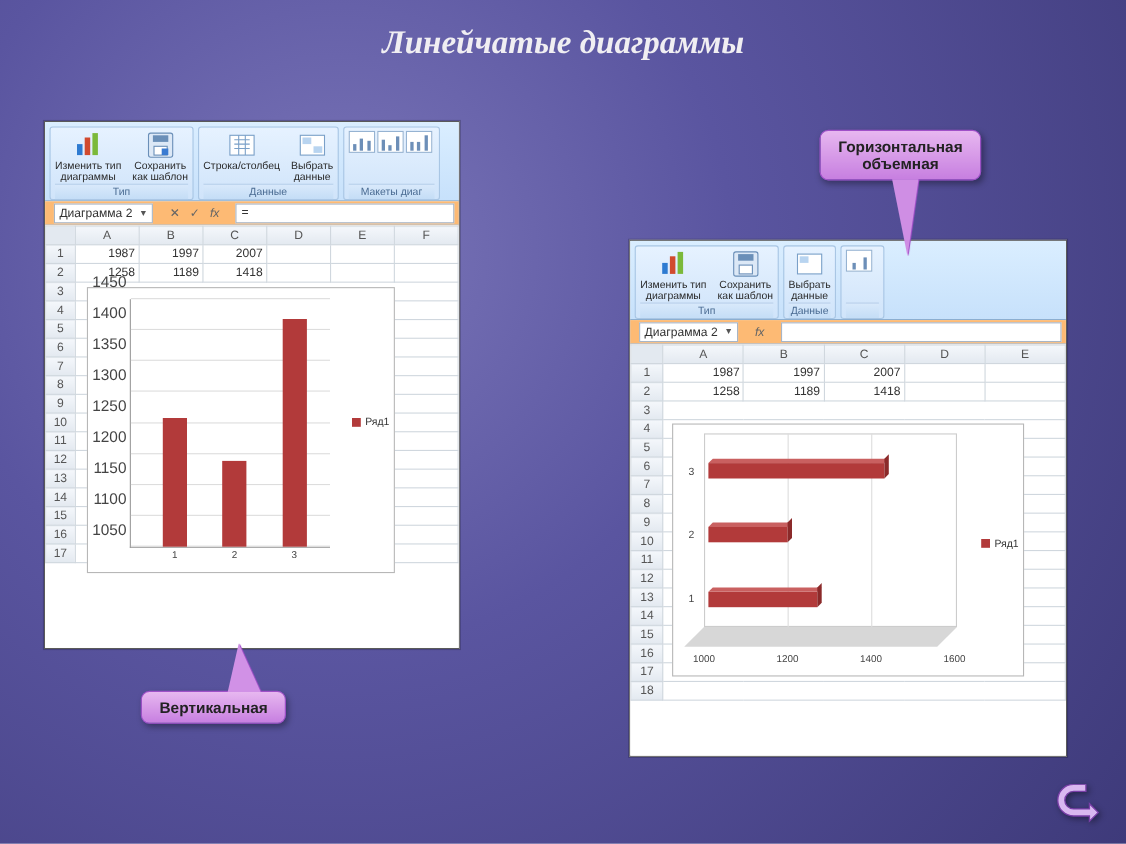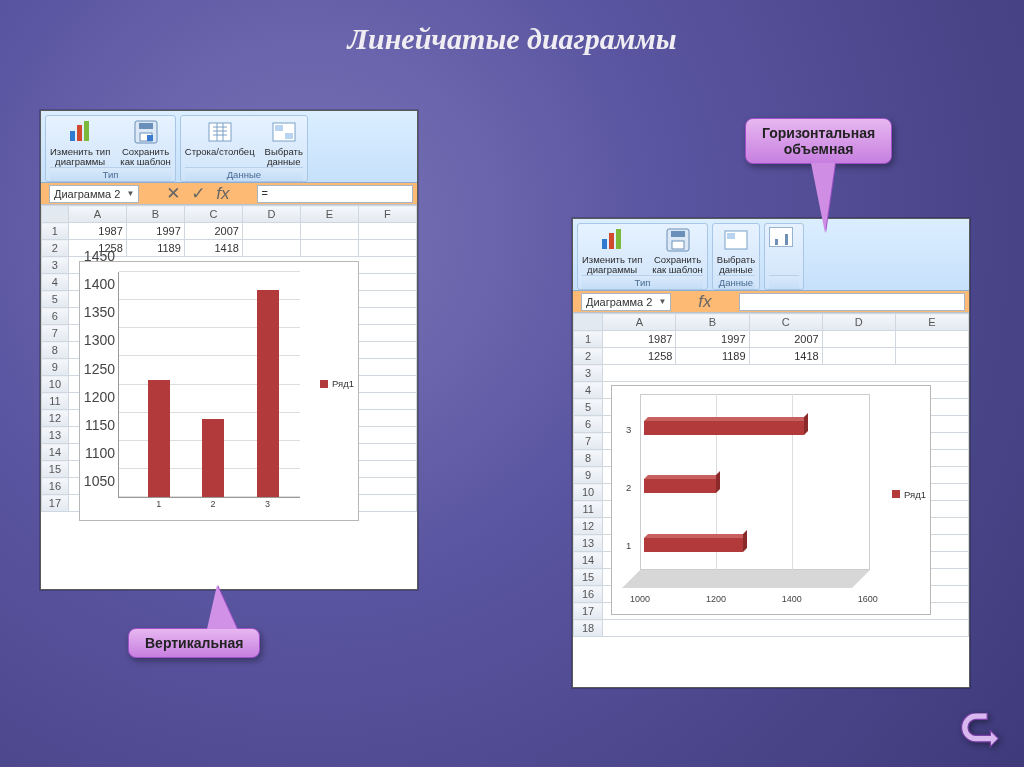--- a/index.html
+++ b/index.html
@@ -87,21 +87,21 @@
     border: 1px solid #a8b5c5;
     background: #fff;
     height: 18px;
     margin-left: 8px;
     padding: 1px 4px;
     font-size: 11px;
     min-width: 70px;
     display:flex; align-items:center; justify-content:space-between;
   }
   .namebox .nb .drop { color:#555; font-size:8px; margin-left:6px;}
-  .fx-icons { margin: 0 24px; color:#666; font-size:17px; }
+  .fx-icons { margin: 0 12px; color:#666; font-size:11px; }
   .fx-icons span { margin: 0 3px; }
   .fxbar {
     flex:1;
     background:#fff;
     border:1px solid #a8b5c5;
     height:18px;
     margin-right:4px;
     padding:1px 4px;
     font-size:11px;
   }
@@ -258,20 +258,40 @@
               <rect x="2" y="4" width="22" height="18" fill="#fff" stroke="#7aa0c8"></rect>
               <rect x="4" y="6" width="8" height="6" fill="#b8d4f0"></rect>
               <rect x="14" y="14" width="8" height="6" fill="#b8d4f0"></rect>
             </svg>
           <span>Выбрать</span>
           <span>данные</span>
         </div>
       </div>
       <div class="group-label">Данные</div>
     </div>
+    <div class="ribbon-group" style="min-width:84px;">
+      <div class="layouts">
+        <div class="l">
+            <span style="height:40%"></span>
+            <span style="height:70%"></span>
+            <span style="height:55%"></span>
+          </div>
+        <div class="l">
+            <span style="height:60%"></span>
+            <span style="height:30%"></span>
+            <span style="height:80%"></span>
+          </div>
+        <div class="l">
+            <span style="height:50%"></span>
+            <span style="height:50%"></span>
+            <span style="height:90%"></span>
+          </div>
+      </div>
+      <div class="group-label">Макеты диаг</div>
+    </div>
   </div>
 
   <div class="namebox">
     <div class="nb">
       <span>Диаграмма 2</span>
         <span class="drop">▼</span>
     </div>
     <div class="fx-icons">
       <span>✕</span>
       <span>✓</span>

